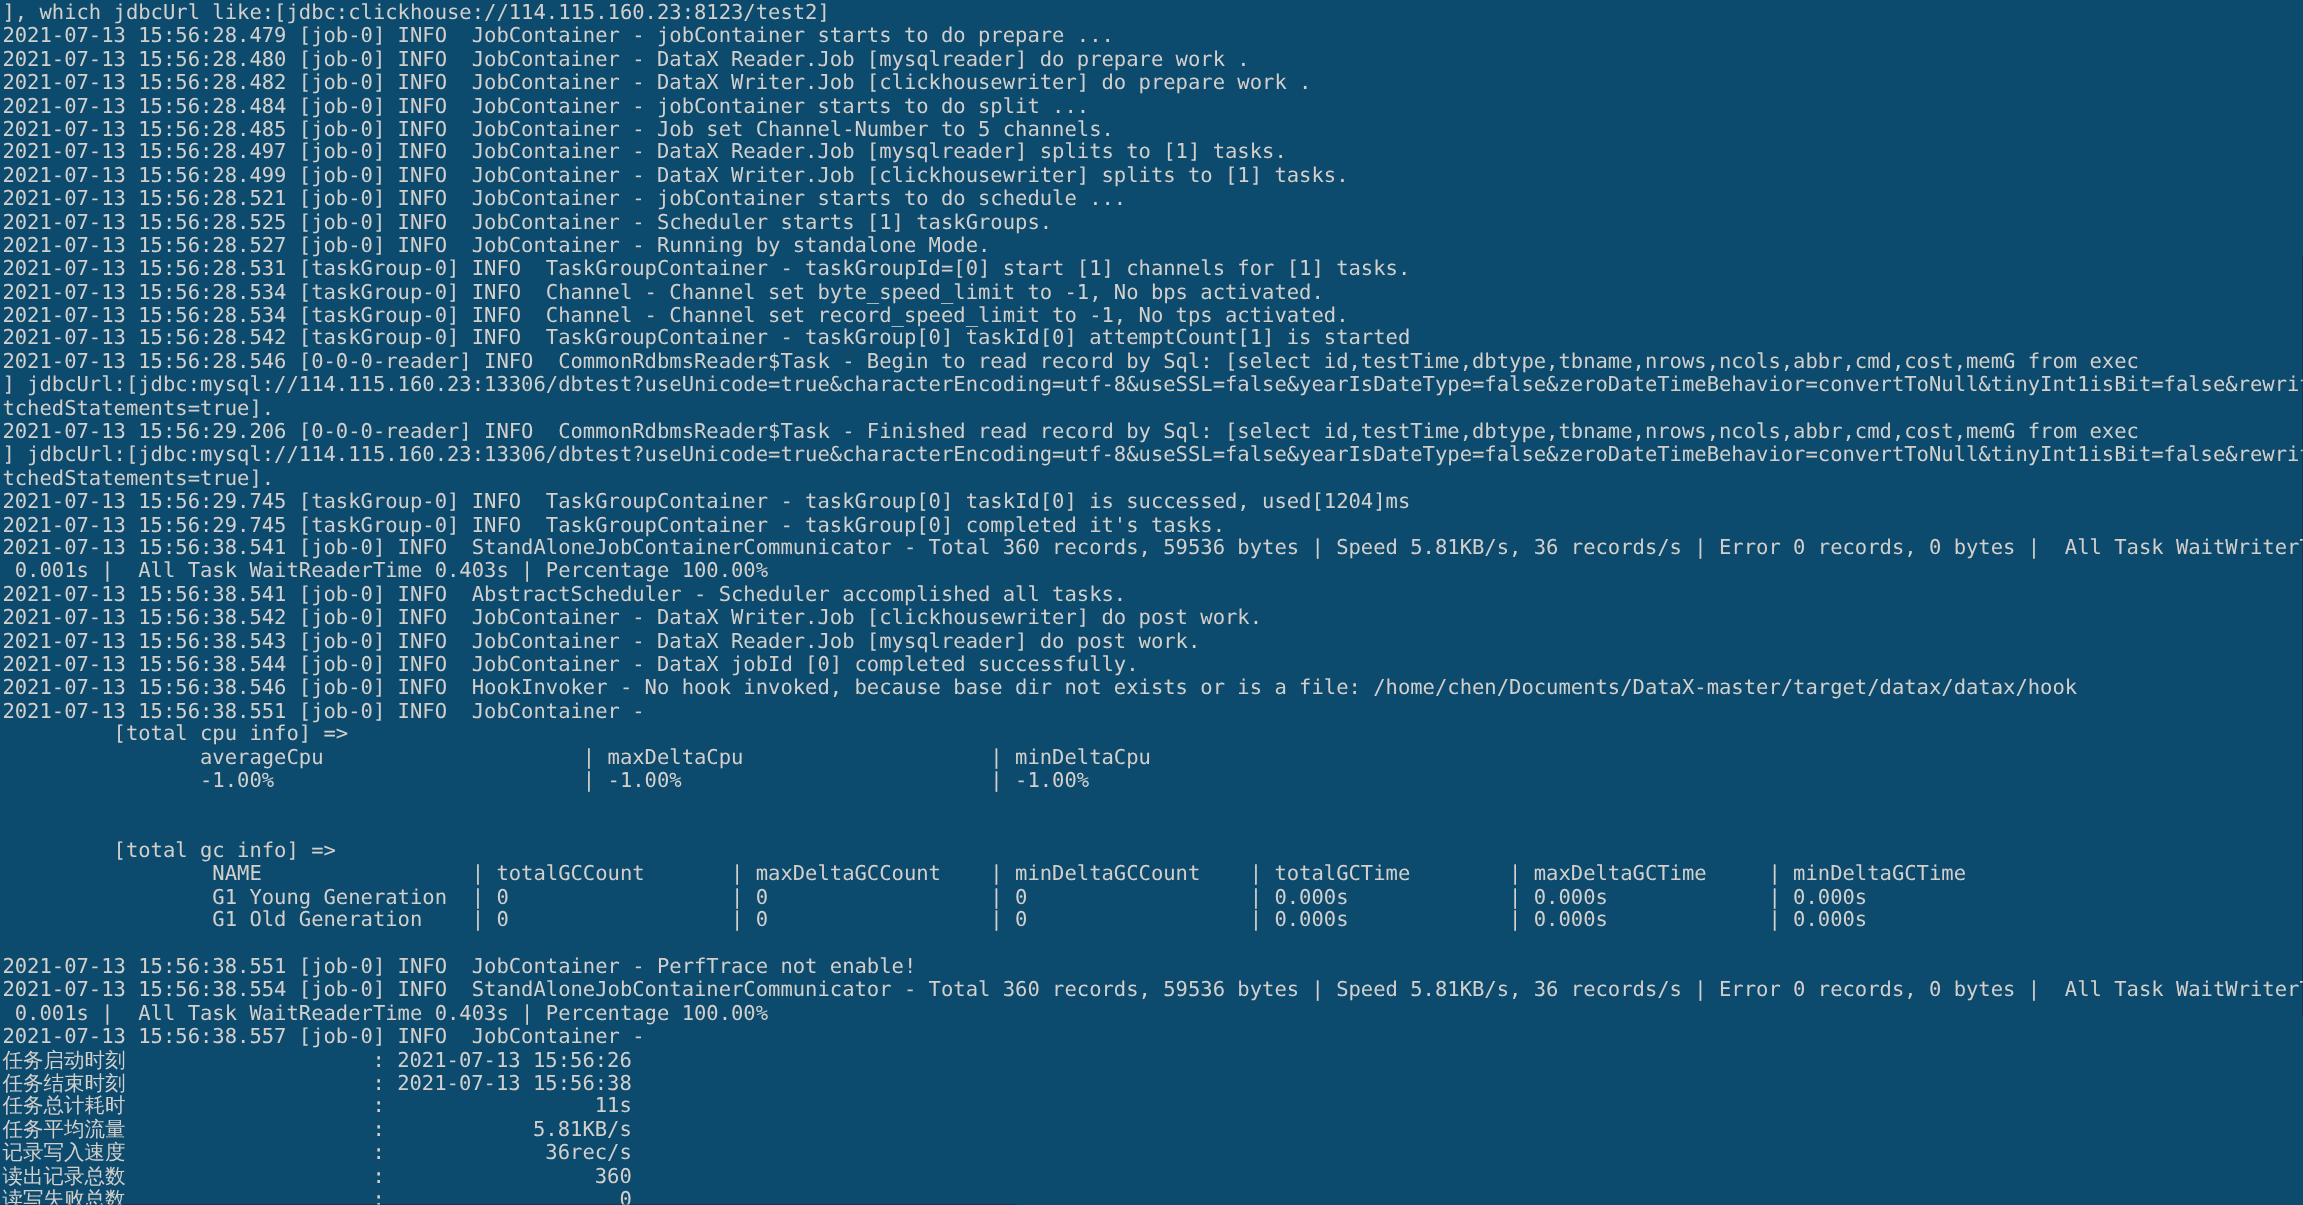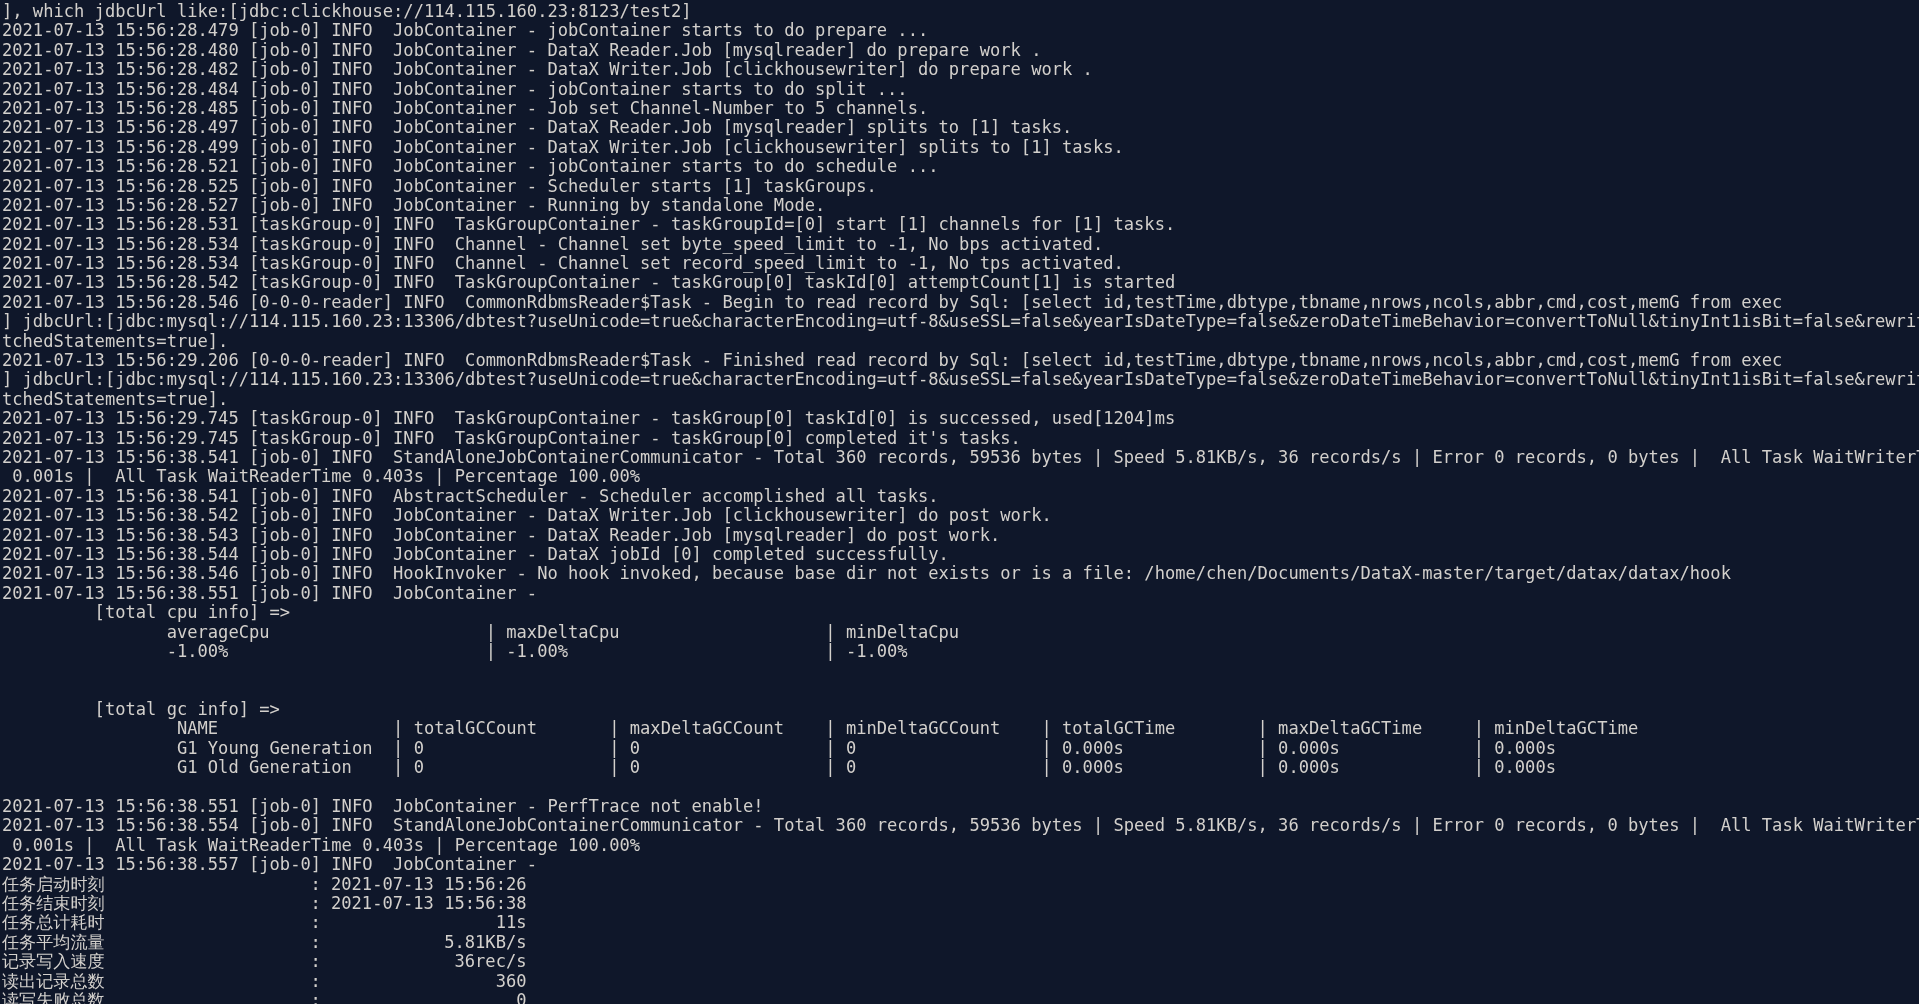--- a/index.html
+++ b/index.html
@@ -10,21 +10,21 @@
   }
   body {
     width: 1919px;
     height: 1004px;
     overflow: hidden;
     font-family: "DejaVu Sans Mono", "Liberation Mono", monospace;
   }
   #terminal {
     width: 1919px;
     height: 1004px;
-    background: #0f172a;
+    background: #0c4a6e;
     color: #D3D0CC;
     font-family: "DejaVu Sans Mono", "Liberation Mono", monospace;
     font-size: 17.1px;
     line-height: 19.4px;
     letter-spacing: 0px;
     padding: 2px 0 0 2px;
     box-sizing: border-box;
     white-space: pre;
     overflow: hidden;
   }

